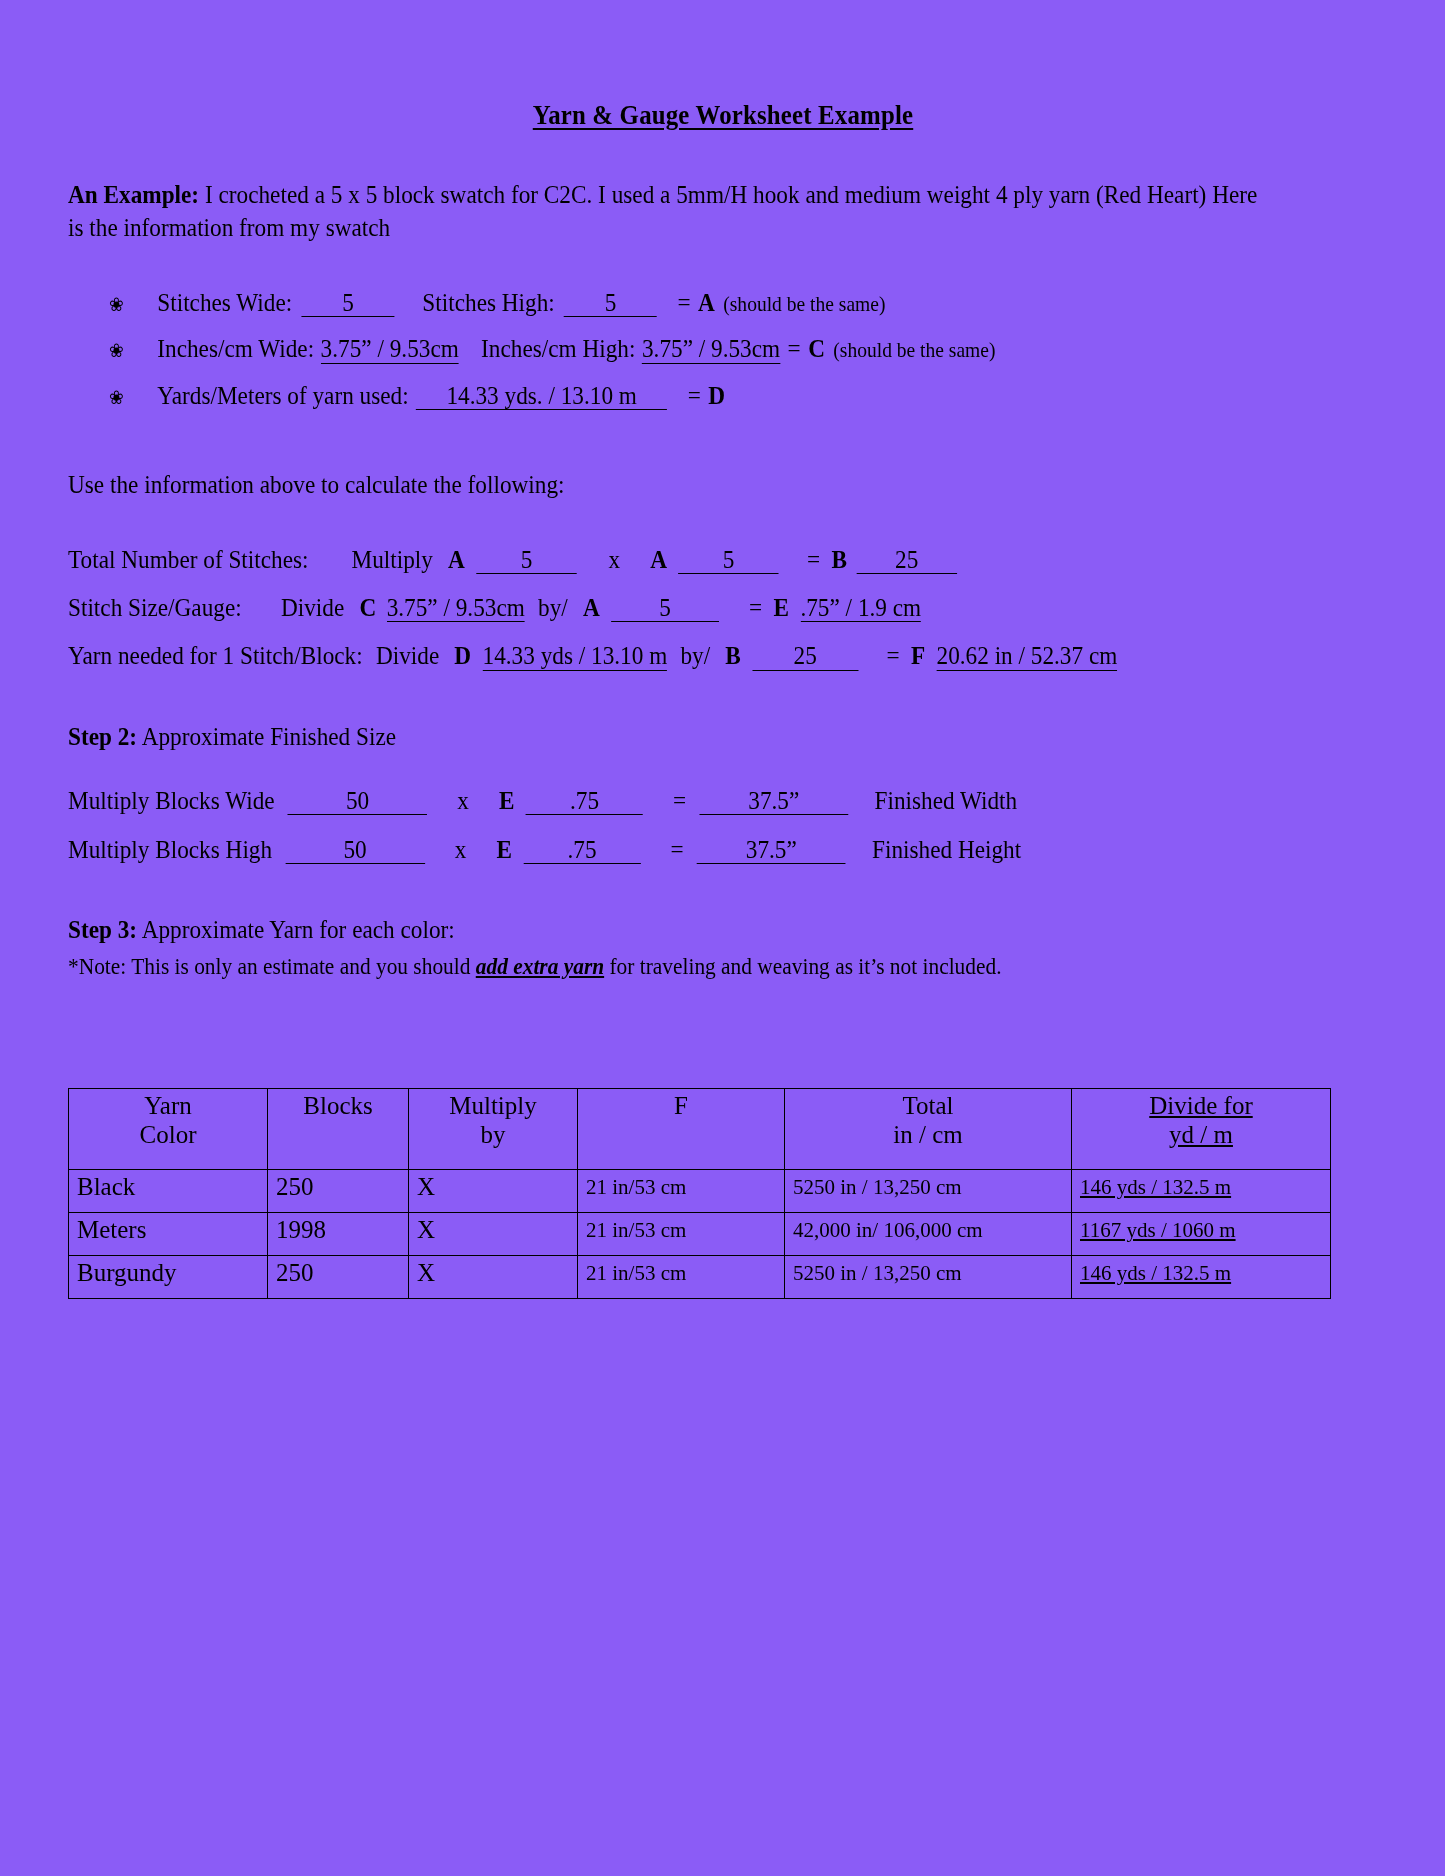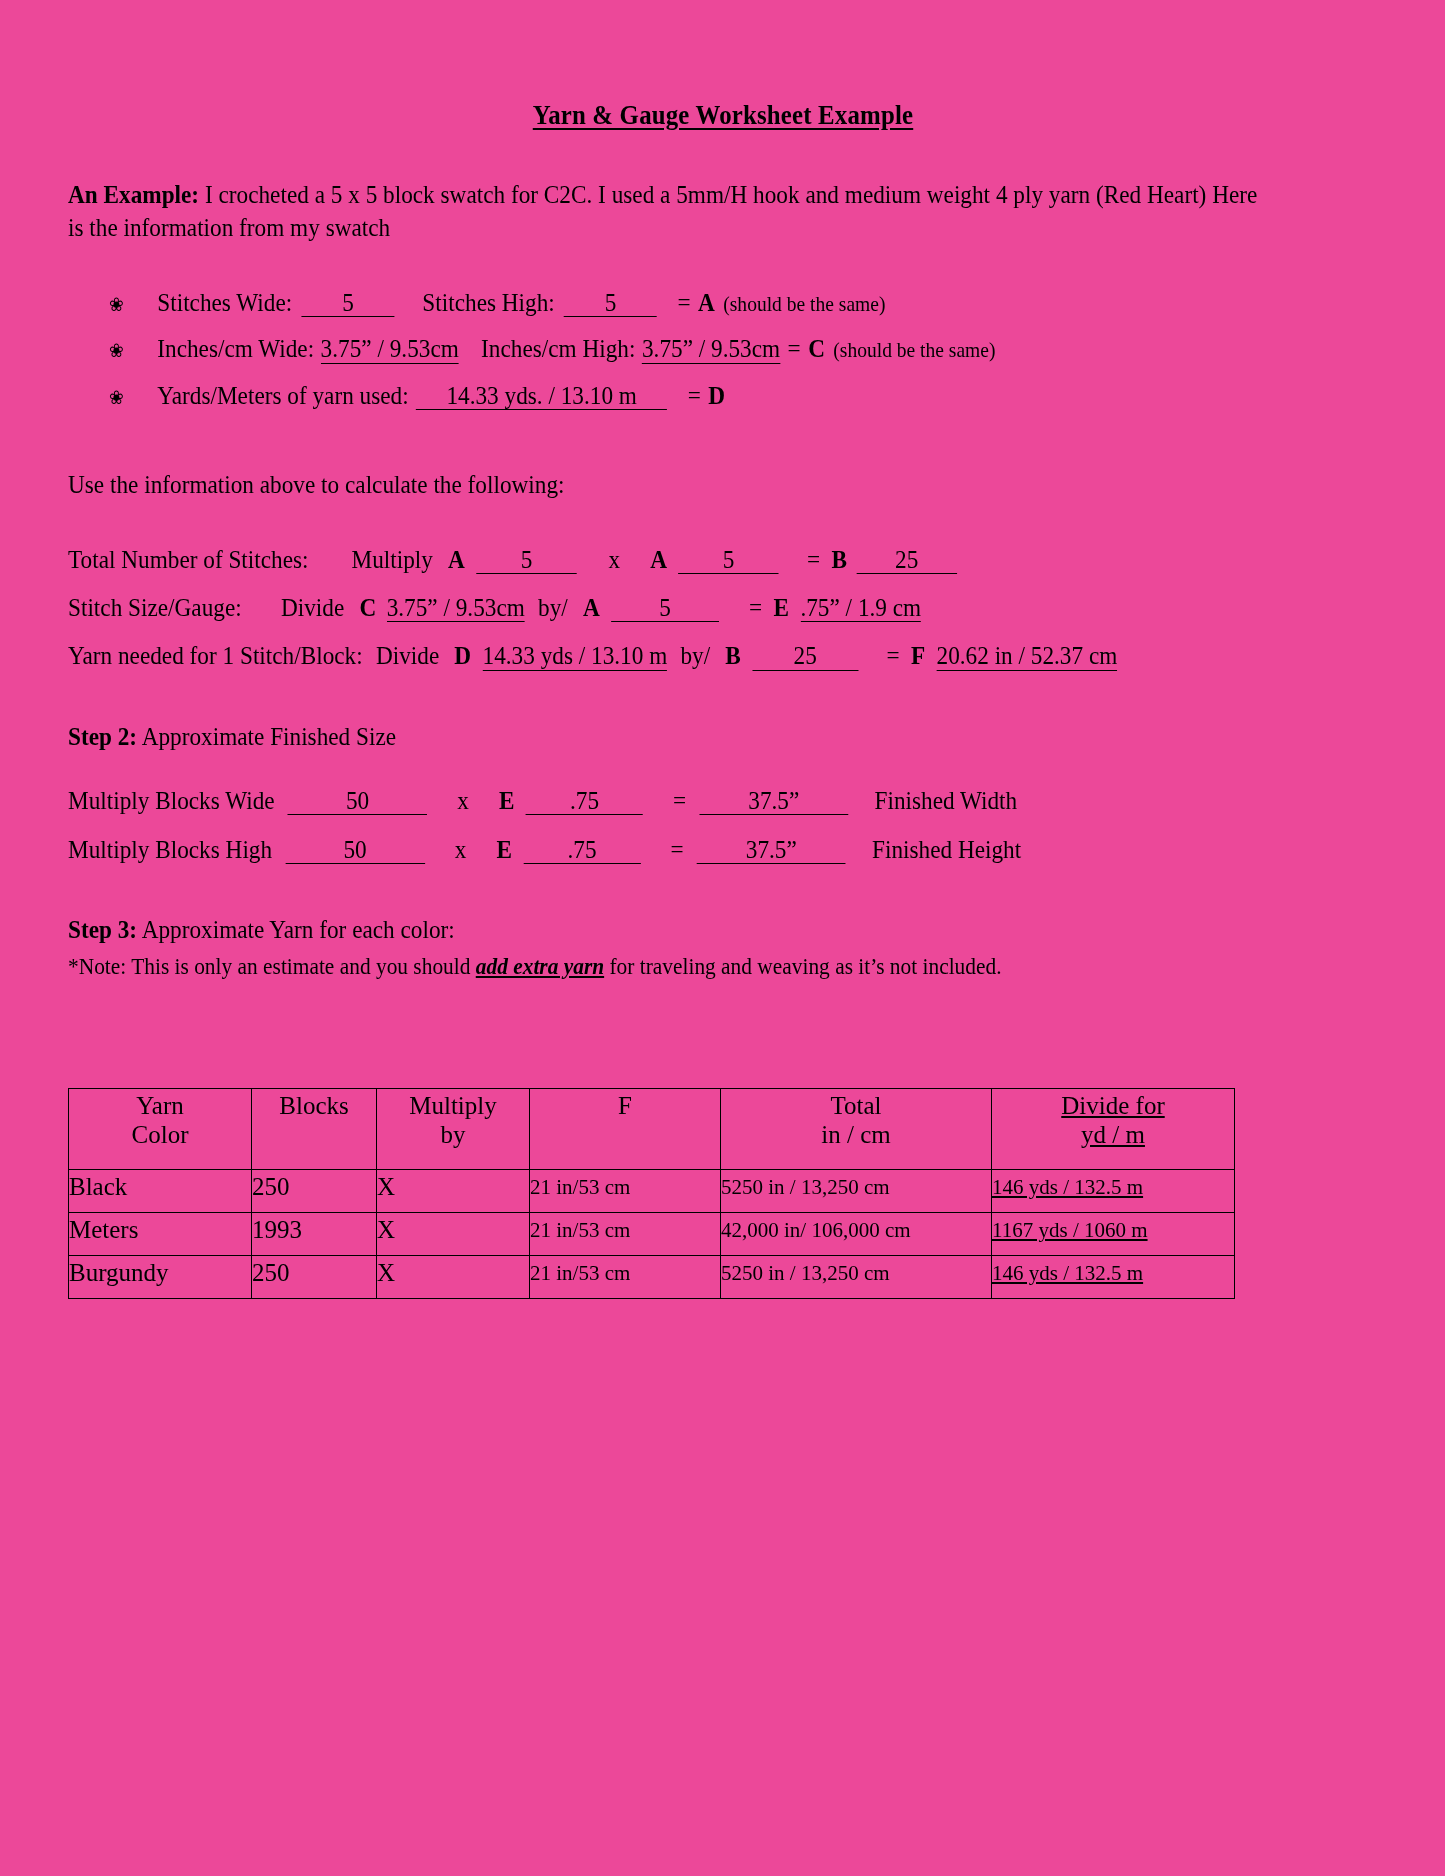--- a/index.html
+++ b/index.html
@@ -4,21 +4,21 @@
 <style>
   html, body {
     margin: 0;
     padding: 0;
     background: #ffffff;
   }
   .page {
     position: relative;
     width: 1445px;
     height: 1876px;
-    background: #ec4899;
+    background: #8b5cf6;
     font-family: "Liberation Serif", "DejaVu Serif", serif;
     color: #000000;
     box-sizing: border-box;
     overflow: hidden;
   }
   .inner {
     position: absolute;
     left: 68px;
     top: 0;
     width: 1310px;
@@ -144,21 +144,21 @@
     margin-top: 108px;
     width: 1090px;
   }
   table.yarn-table {
     border-collapse: collapse;
     width: 1090px;
     table-layout: fixed;
   }
   table.yarn-table td, table.yarn-table th {
     border: 1.7px solid #000;
-    padding: 2px 0;
+    padding: 2px 8px;
     font-weight: 400;
     vertical-align: top;
     font-size: 25px;
     line-height: 1.16;
   }
   table.yarn-table th {
     text-align: center;
     height: 76px;
   }
   table.yarn-table td {
@@ -347,21 +347,21 @@
           <tr>
             <td class="col-1">Black</td>
             <td class="col-2">250</td>
             <td class="col-3">X</td>
             <td class="col-4 small">21 in/53 cm</td>
             <td class="col-5 small">5250 in / 13,250 cm</td>
             <td class="col-6 small">146 yds / 132.5 m</td>
           </tr>
           <tr>
             <td class="col-1">Meters</td>
-            <td class="col-2">1993</td>
+            <td class="col-2">1998</td>
             <td class="col-3">X</td>
             <td class="col-4 small">21 in/53 cm</td>
             <td class="col-5 small">42,000 in/ 106,000 cm</td>
             <td class="col-6 small">1167 yds / 1060 m</td>
           </tr>
           <tr>
             <td class="col-1">Burgundy</td>
             <td class="col-2">250</td>
             <td class="col-3">X</td>
             <td class="col-4 small">21 in/53 cm</td>

